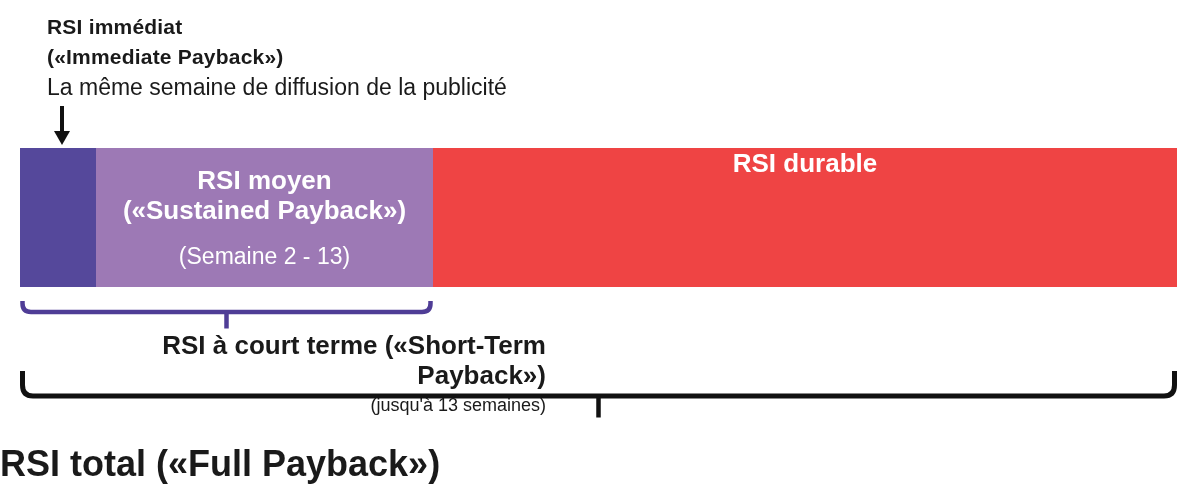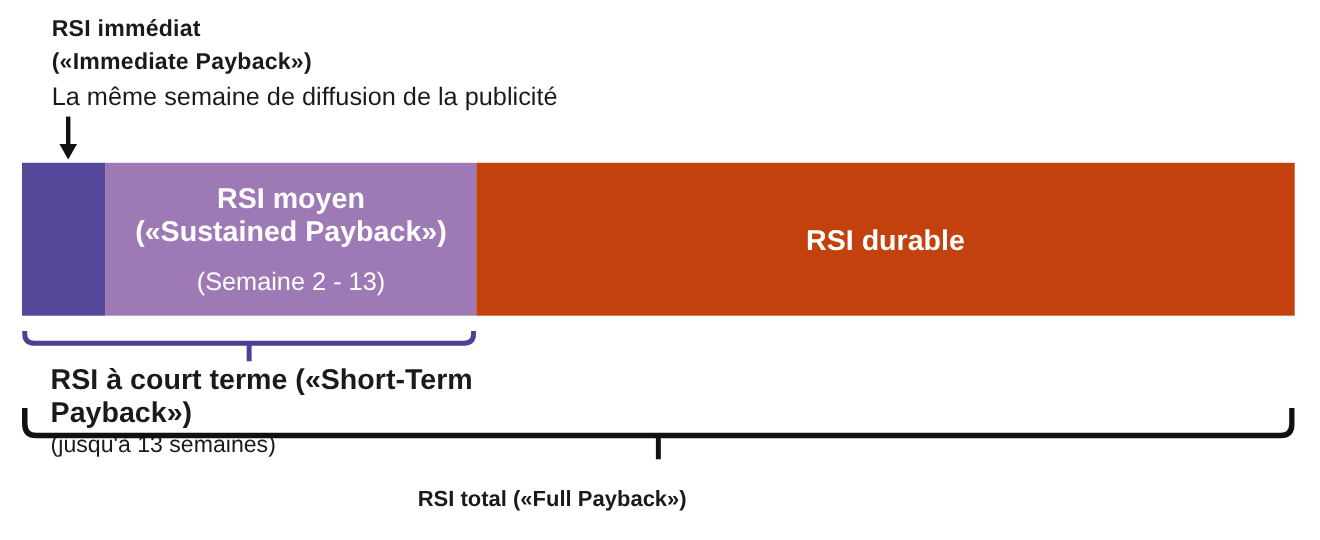--- a/index.html
+++ b/index.html
@@ -54,29 +54,29 @@
   .seg-reg  { font-size: 23px; font-weight: normal; line-height: 29px; margin-top: 17px; }
 
   
   .short-bracket { position: absolute; left: 20px; top: 301px; }
   .total-bracket { position: absolute; left: 20px; top: 371px; }
   .bracket-path { fill: none; stroke-linecap: butt; stroke-linejoin: miter; }
 
   
   .short-term-label-block {
     position: absolute; left: 46px; top: 330px; width: 500px;
-    text-align: left;
+    text-align: right;
   }
   .short-term-label   { font-size: 26px; font-weight: bold; line-height: 30px; }
-  .short-term-sublabel{ font-size: 21px; font-weight: normal; line-height: 28px; margin-top: 1px; }
+  .short-term-sublabel{ font-size: 18px; font-weight: normal; line-height: 28px; margin-top: 1px; }
 
   
   .total-label {
     position: absolute; left: 0; top: 443px; width: 1004px;
-    text-align: center; font-size: 20px; font-weight: bold;
+    font-size: 36px; font-weight: bold;
   }
 </style>
 </head>
 <body>
 
 <div class="annotation">
   <div class="title-line">RSI immédiat</div>
   <div class="title-line">(«Immediate Payback»)</div>
   <div class="subtitle">La même semaine de diffusion de la publicité</div>
 </div>
@@ -86,21 +86,21 @@
   <div class="head"></div>
 </div>
 
 <div class="payback-bar">
   <div class="segment immediate" style="background-color: rgb(85, 72, 155);"></div>
   <div class="segment carryover" style="background-color: rgb(157, 121, 181);">
     <div class="seg-bold">RSI moyen</div>
     <div class="seg-bold">(«Sustained Payback»)</div>
     <div class="seg-reg">(Semaine 2 - 13)</div>
   </div>
-  <div class="segment sustained" style="background-color: #c2410c;">
+  <div class="segment sustained" style="background-color: #ef4444; justify-content: space-between;">
     <div class="seg-bold">RSI durable</div>
   </div>
 </div>
 
 <svg class="short-bracket" width="413" height="30" viewBox="0 0 413 30">
   <path class="bracket-path" stroke-width="4.5" d="M2.5,0 V2.5 Q2.5,11 11,11 H402 Q410.5,11 410.5,2.5 V0" style="stroke: rgb(79, 61, 150);"></path>
   <path class="bracket-path" stroke-width="4.5" d="M206.5,11 V27.5" style="stroke: rgb(79, 61, 150);"></path>
 </svg>
 
 <div class="short-term-label-block">

